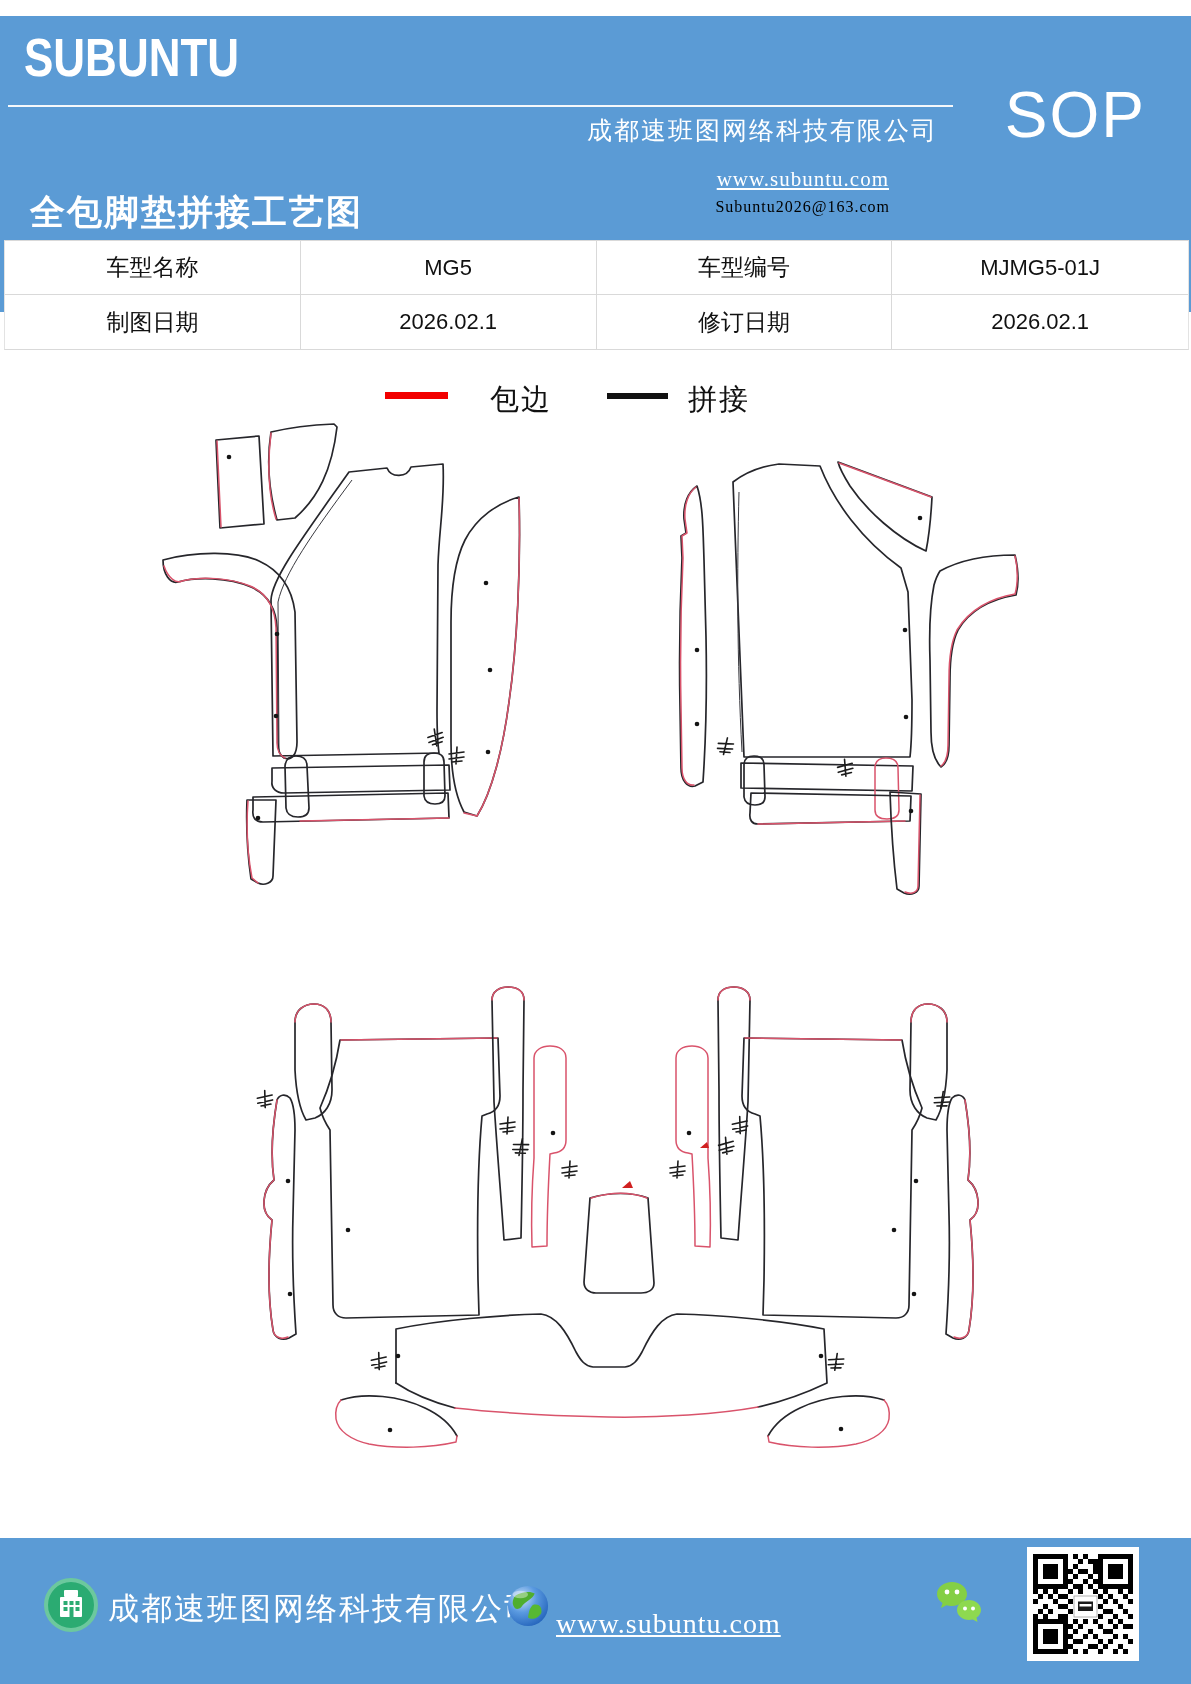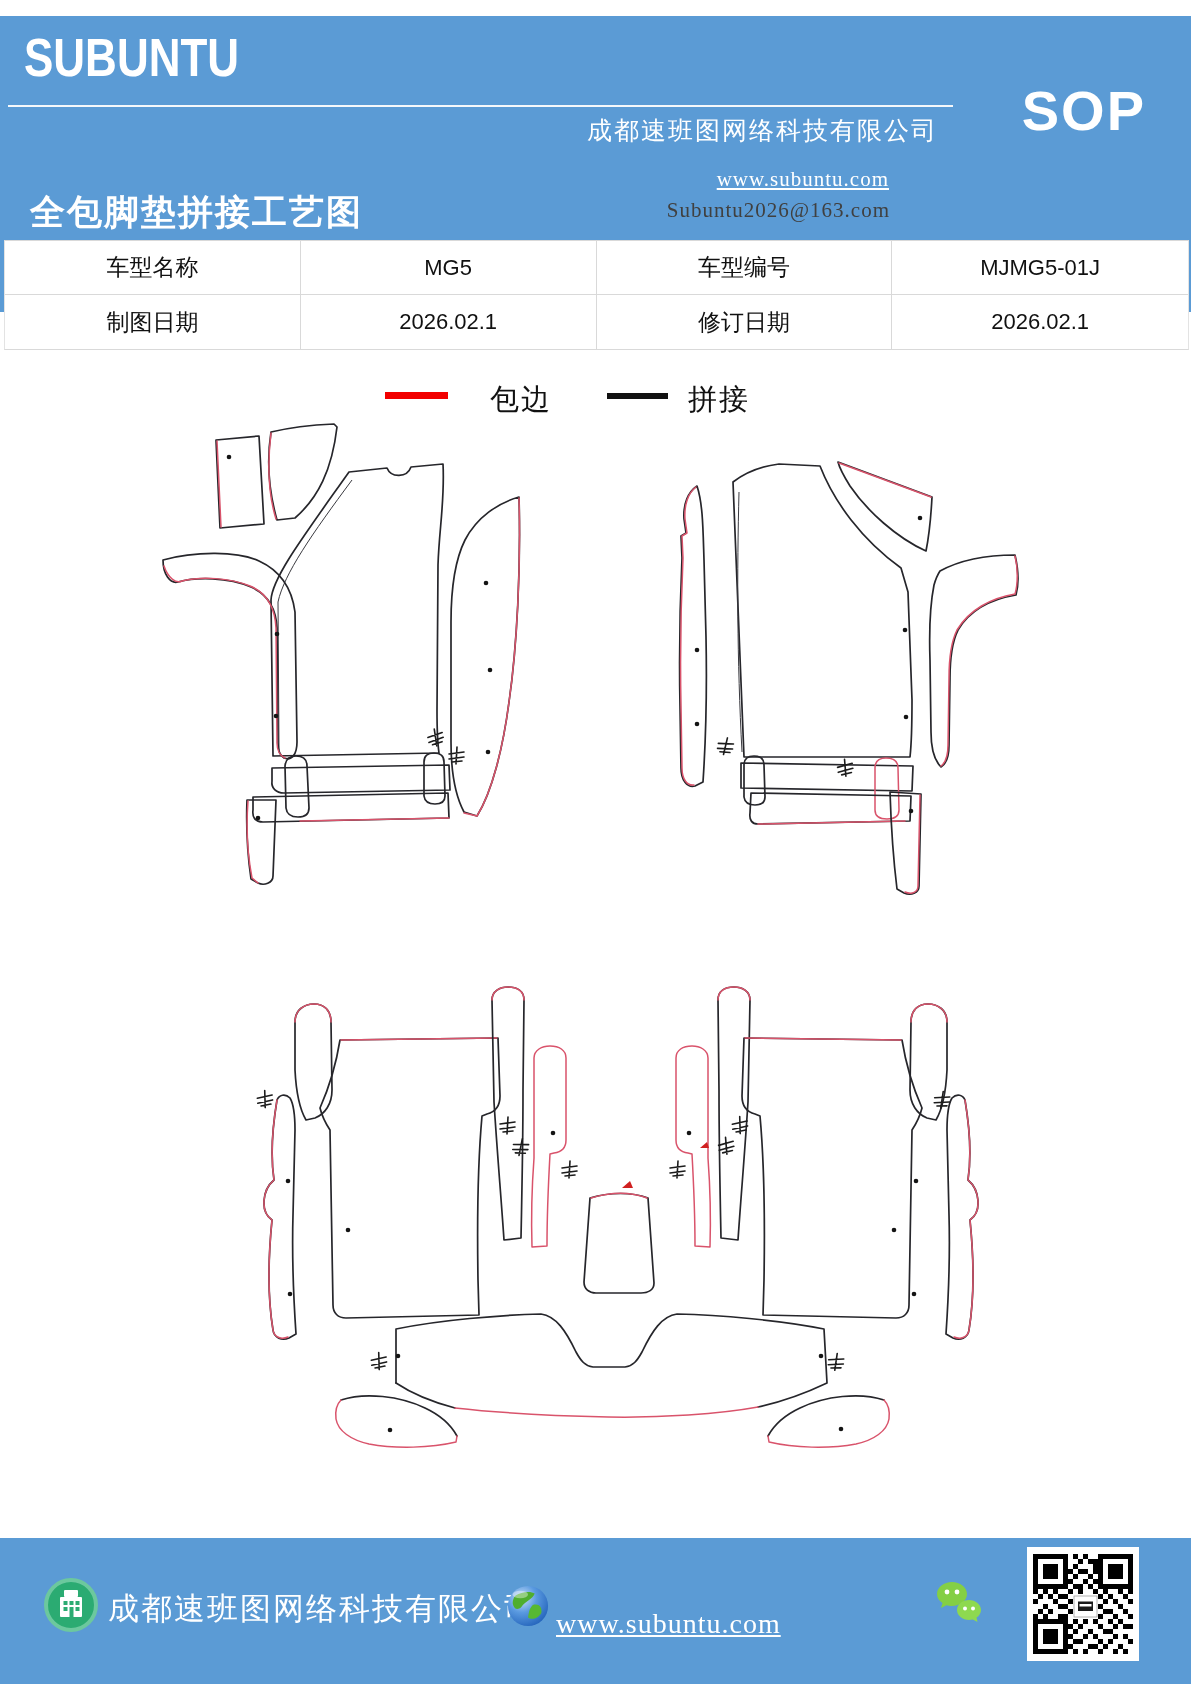--- a/index.html
+++ b/index.html
@@ -8,23 +8,23 @@
   
   .band{position:absolute;left:0;top:16px;width:1191px;height:296px;background:#5b9bd5;}
   .logo{position:absolute;left:24px;top:12px;color:#fff;font-weight:800;font-size:44px;
         letter-spacing:0px;transform:scaleY(1.2);transform-origin:left top;}
   .hdr-line{position:absolute;left:8px;top:89px;width:945px;height:2px;background:#f5f8fb;}
   .doc-title{position:absolute;left:30px;top:134px;color:#fff;font-size:35px;font-weight:600;letter-spacing:2px;margin-top:39px;}
   .hdr-company{position:absolute;right:253px;top:98px;color:#fff;font-size:25px;letter-spacing:2px;
                font-family:"Liberation Serif",serif;}
   .hdr-site{position:absolute;right:302px;top:151px;color:#fff;font-size:21px;letter-spacing:1px;
             font-family:"Liberation Serif",serif;text-decoration:underline;}
-  .hdr-mail{position:absolute;right:301px;top:182px;color:#404040;font-size:21px;letter-spacing:1px;
+  .hdr-mail{position:absolute;right:301px;top:182px;color:#000000;font-size:16px;letter-spacing:1px;
             font-family:"Liberation Serif",serif;}
-  .sop{position:absolute;right:45px;top:62px;color:#fff;font-size:56px;font-weight:700;letter-spacing:2px;}
+  .sop{position:absolute;right:45px;top:62px;color:#fff;font-size:64px;font-weight:400;letter-spacing:2px;}
   
   .info-table{position:absolute;left:4px;top:240px;width:1183px;height:108px;
               display:grid;grid-template-columns:repeat(4,1fr);grid-template-rows:54px 54px;
               border-top:1px solid #d9d9d9;border-bottom:1px solid #d9d9d9;
               border-left:1px solid #e3e3e3;border-right:1px solid #e3e3e3;background:#fff;}
   .cell{display:flex;align-items:center;justify-content:center;border-right:1px solid #d9d9d9;
         font-size:23px;color:#111;}
   .cell:nth-child(4n){border-right:none;}
   .cell.row1{border-bottom:1px solid #d9d9d9;}
   .cell.val{font-size:22px;font-weight:500;}

